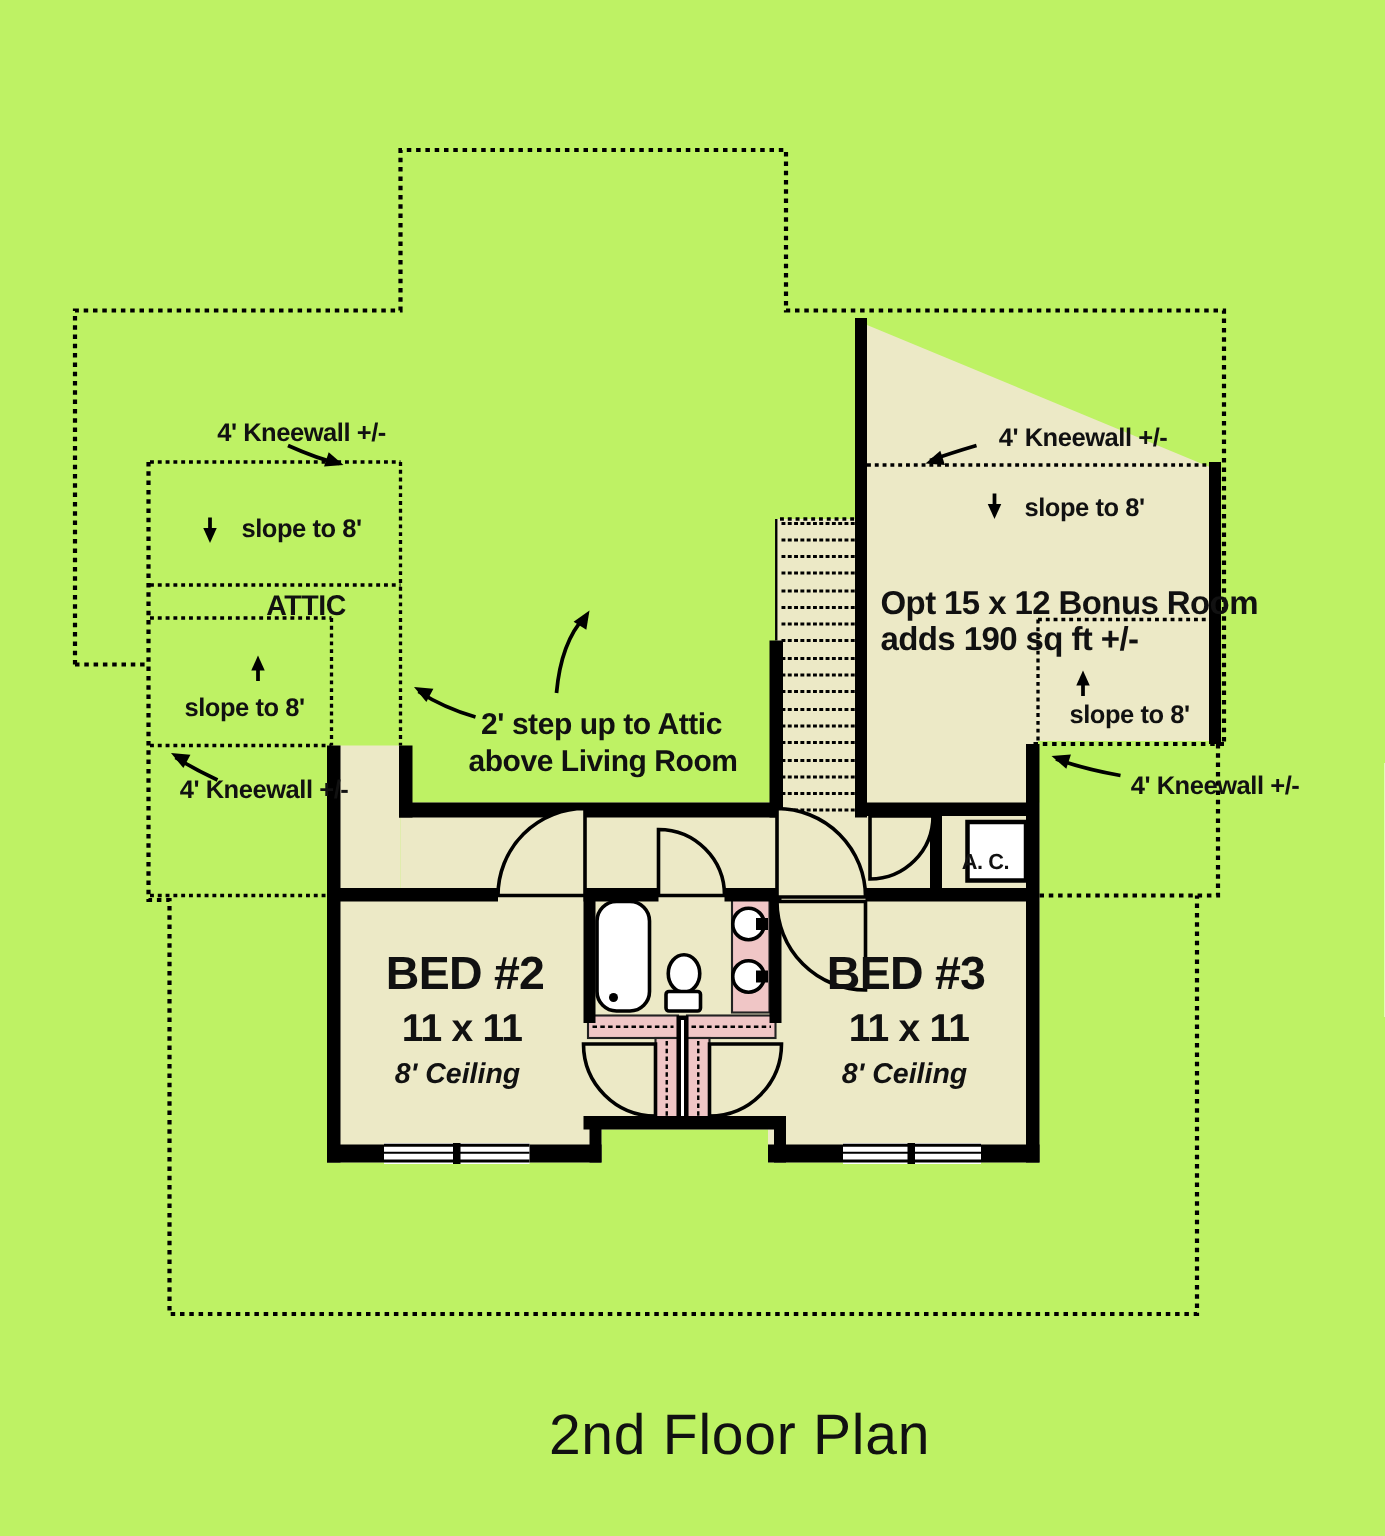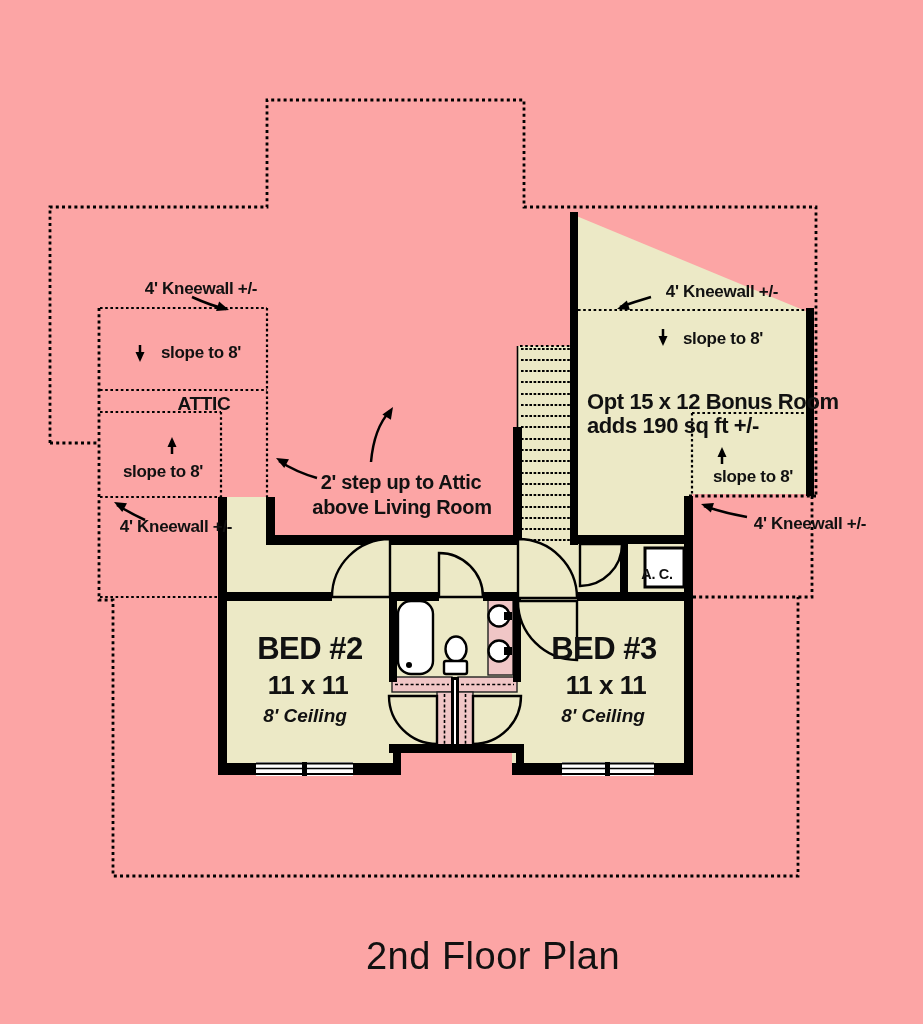--- a/index.html
+++ b/index.html
@@ -5,21 +5,21 @@
   :root{
     --floor:#ece9c6;
     --pink:#f0c6c6;
     --wall:#000000;
     --ink:#111111;
   }
   html,body{margin:0;padding:0;background:#ffffff;}
   .plan-wrap{
     position:relative;
     width:923px;height:1024px;
-    background:#fca5a5;
+    background:#bef264;
     font-family:"Liberation Sans", sans-serif;
   }
   svg{display:block;}
   text{fill:var(--ink);font-family:"Liberation Sans", sans-serif;}
   .lbl{font-weight:bold;letter-spacing:-0.3px;}
   .room-name{font-size:31px;font-weight:bold;letter-spacing:-0.5px;}
   .room-size{font-size:26px;font-weight:bold;letter-spacing:-0.5px;}
   .room-ceil{font-size:19px;font-weight:bold;font-style:italic;}
   .note17{font-size:17px;}
   .note19{font-size:19px;}

